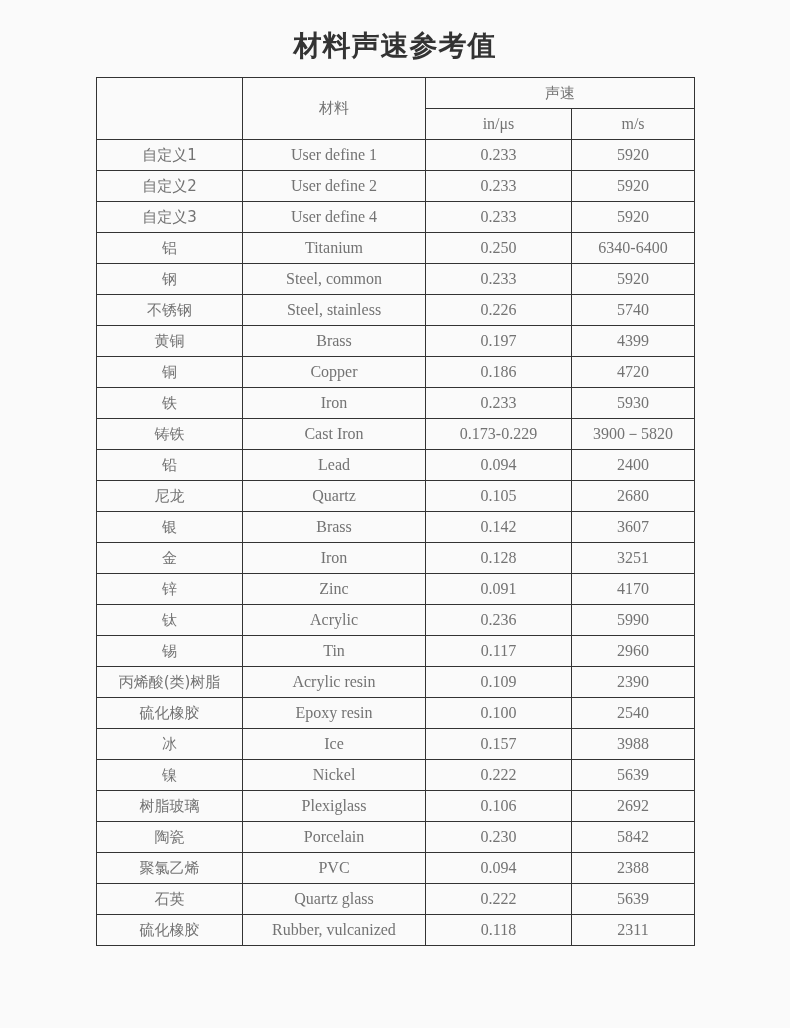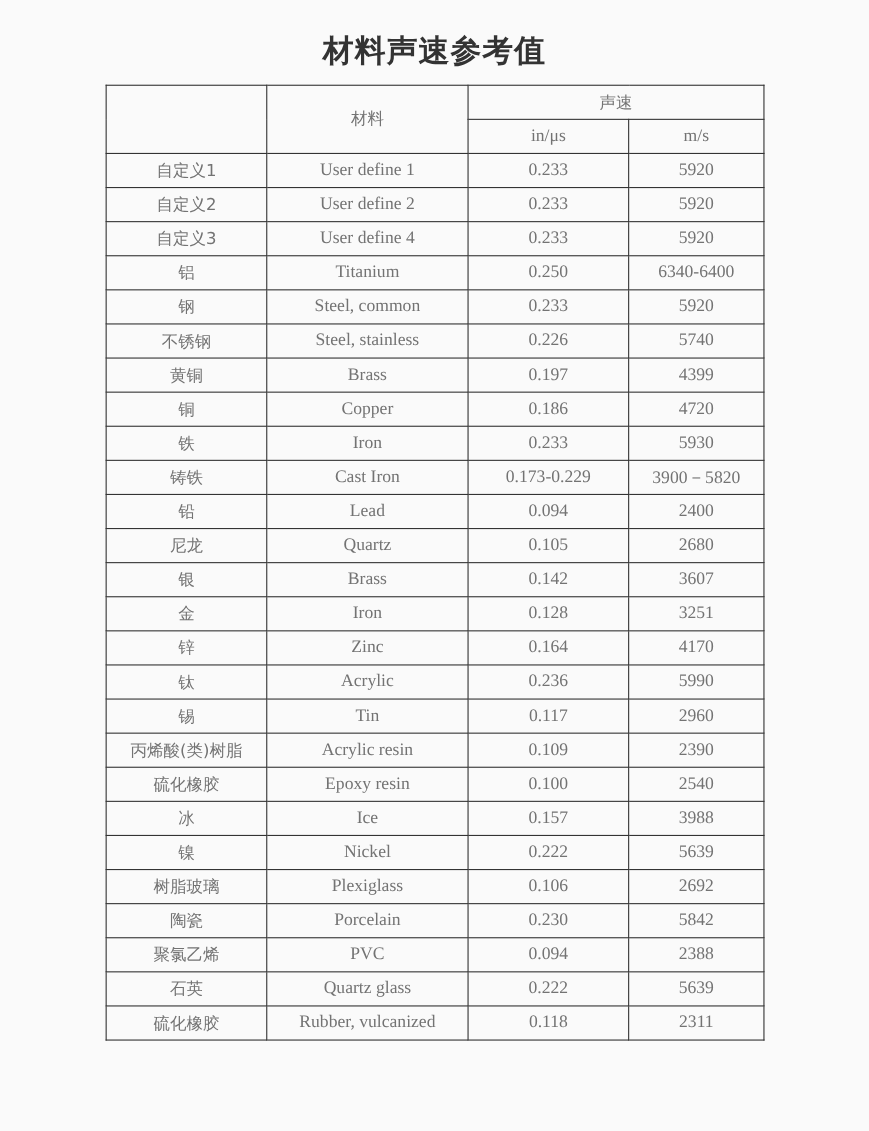--- a/index.html
+++ b/index.html
@@ -166,21 +166,21 @@
       </tr>
       <tr>
         <td class="cn">金</td>
         <td>Iron</td>
         <td>0.128</td>
         <td>3251</td>
       </tr>
       <tr>
         <td class="cn">锌</td>
         <td>Zinc</td>
-        <td>0.164</td>
+        <td>0.091</td>
         <td>4170</td>
       </tr>
       <tr>
         <td class="cn">钛</td>
         <td>Acrylic</td>
         <td>0.236</td>
         <td>5990</td>
       </tr>
       <tr>
         <td class="cn">锡</td>

